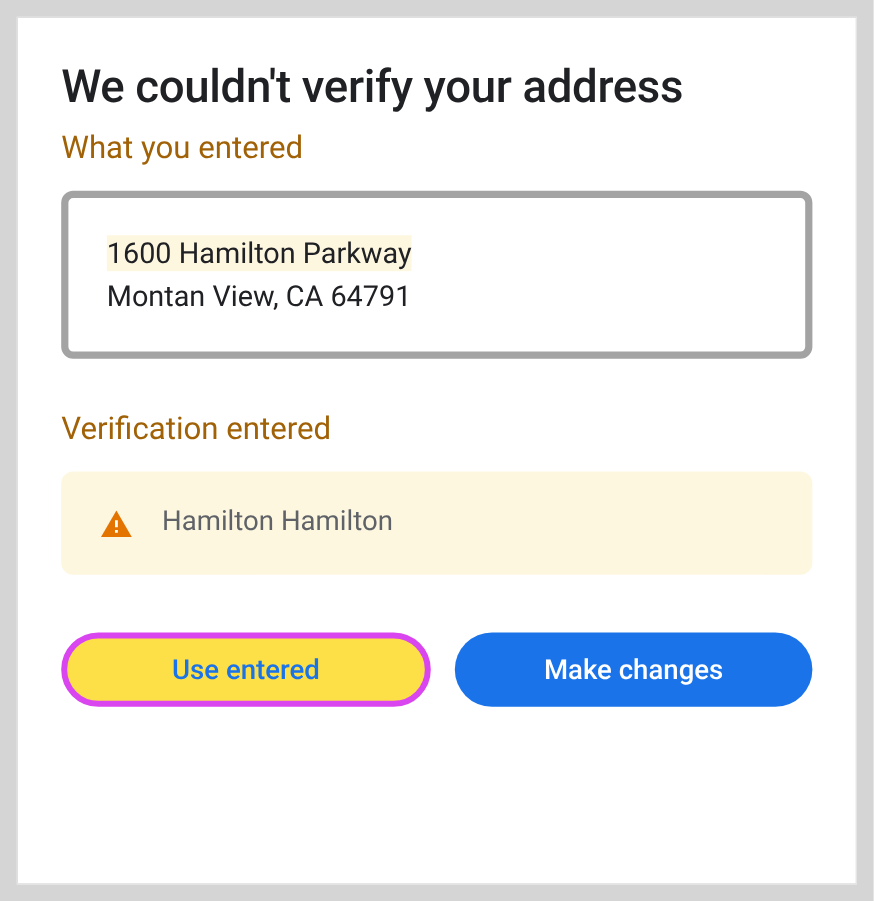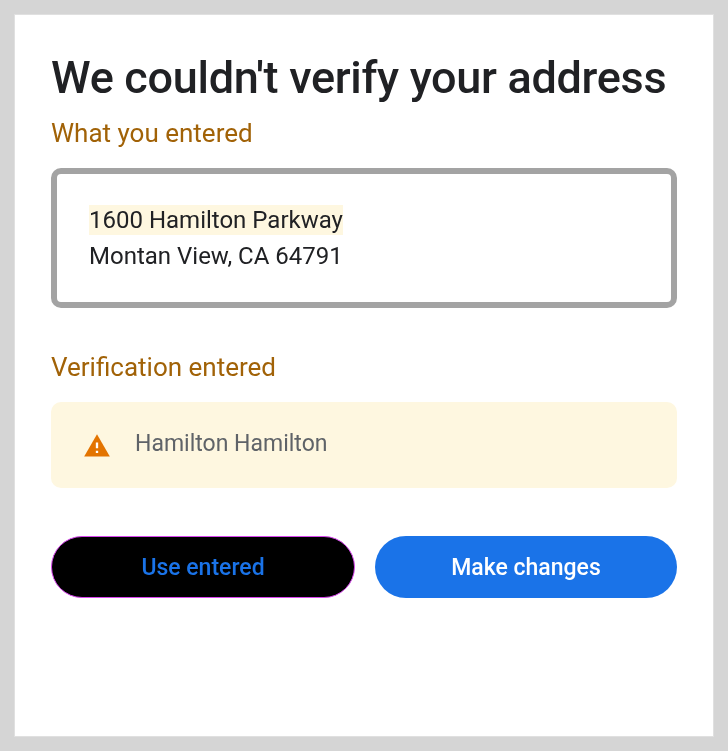--- a/index.html
+++ b/index.html
@@ -17,21 +17,21 @@
       justify-content: center;
     }
     .dialog {
       background: #fff;
       width: 700px;
       height: 723px;
       padding: 36px;
       border: 1px solid #e0e0e0;
     }
     .title {
-      font-size: 45px;
+      font-size: 38px;
       font-weight: 500;
       color: #202124;
       letter-spacing: -0.3px;
       margin-bottom: 14px;
     }
     .subtitle {
       font-size: 24px;
       color: #202124;
       font-weight: 400;
       margin-bottom: 48px;
@@ -99,23 +99,23 @@
       flex: 1;
       height: 62px;
       border-radius: 31px;
       font-size: 23px;
       font-weight: 500;
       cursor: pointer;
       border: none;
       font-family: inherit;
     }
     .btn-outline {
-      background: #000000;
+      background: #fde047;
       color: #1a73e8;
-      border: 1px solid #d946ef;
+      border: 5px solid #d946ef;
     }
     .btn-primary {
       background: #1a73e8;
       color: #fff;
     }
   </style>
 </head>
 <body>
 
 <div class="dialog">

